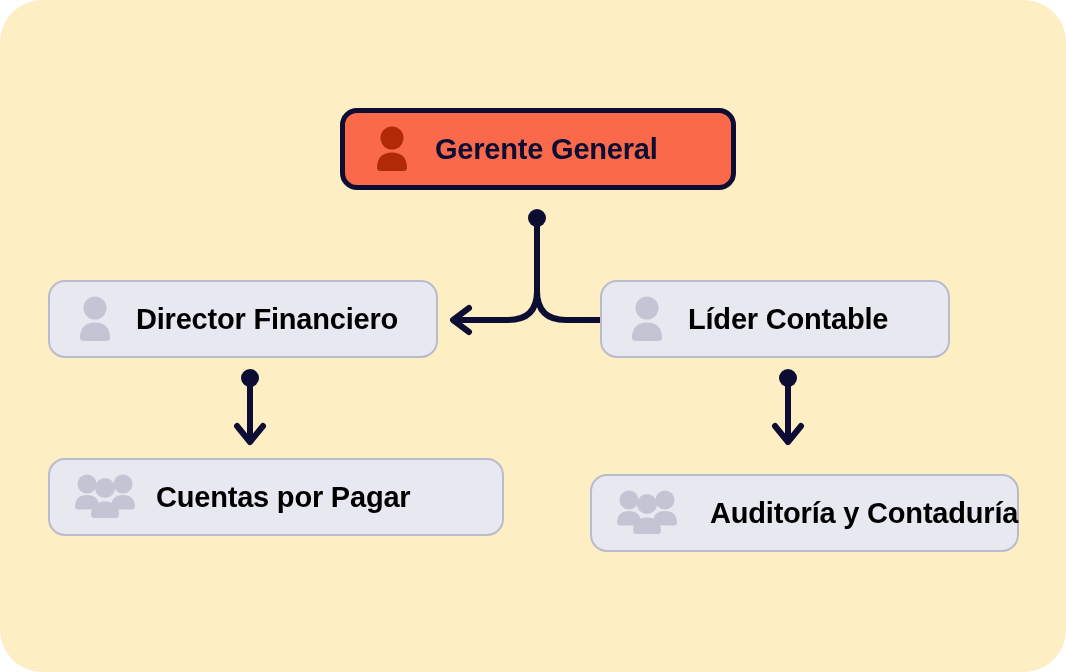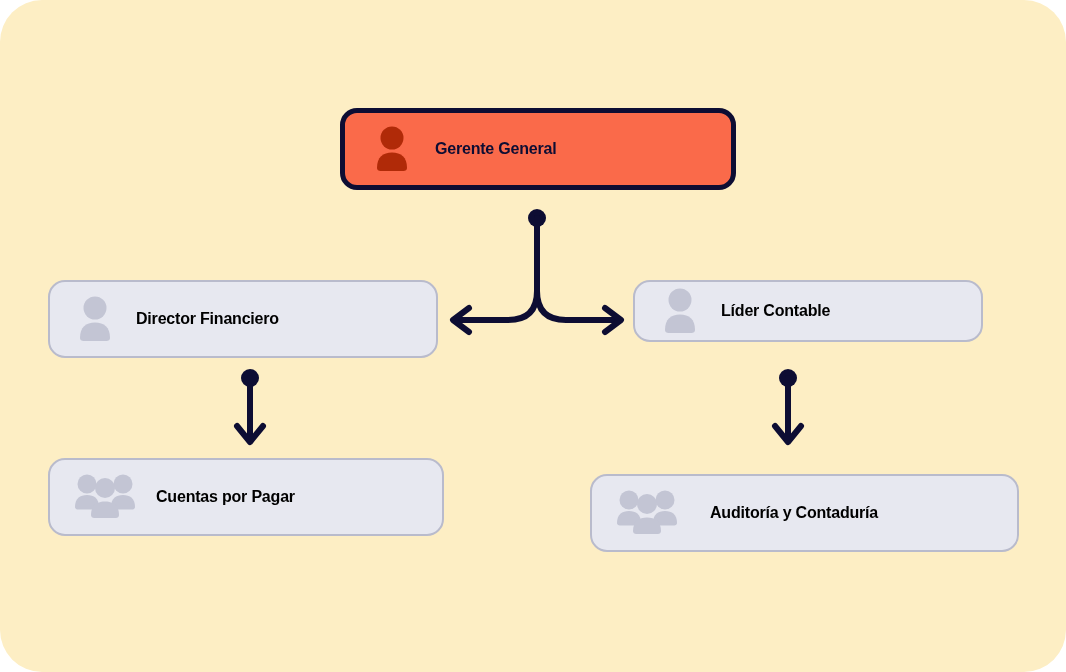--- a/index.html
+++ b/index.html
@@ -37,21 +37,21 @@
     gap: 22px;
   }
   .node-plain {
     background: #e7e8f0;
     border: 2px solid #b9bbcc;
     border-radius: 17px;
     padding-left: 24px;
     gap: 20px;
   }
   .node-label {
-    font-size: 16px;
+    font-size: 29px;
     font-weight: bold;
     letter-spacing: -0.2px;
     white-space: nowrap;
   }
   .label-root { color: #0d0d33; }
   .label-plain { color: #000000; }
 
   .icon { flex: 0 0 auto; display: block; }
 
   
@@ -94,29 +94,29 @@
   </div>
 
   <div class="node node-plain" style="left:48px; top:280px; width:390px; height:78px;">
     <svg class="icon" width="42" height="46" viewBox="0 0 42 46" xmlns="http://www.w3.org/2000/svg">
       <circle cx="21" cy="12" r="11.5" fill="#c3c5d4"></circle>
       <path d="M6 42 C6 31 12 26.5 21 26.5 C30 26.5 36 31 36 42 C36 44 34.5 45 32.5 45 L9.5 45 C7.5 45 6 44 6 42 Z" fill="#c3c5d4"></path>
     </svg>
     <span class="node-label label-plain">Director Financiero</span>
   </div>
 
-  <div class="node node-plain" style="left:633px; top:280px; width:350px; height:62px;">
+  <div class="node node-plain" style="left:600px; top:280px; width:350px; height:78px;">
     <svg class="icon" width="42" height="46" viewBox="0 0 42 46" xmlns="http://www.w3.org/2000/svg">
       <circle cx="21" cy="12" r="11.5" fill="#c3c5d4"></circle>
       <path d="M6 42 C6 31 12 26.5 21 26.5 C30 26.5 36 31 36 42 C36 44 34.5 45 32.5 45 L9.5 45 C7.5 45 6 44 6 42 Z" fill="#c3c5d4"></path>
     </svg>
     <span class="node-label label-plain">Líder Contable</span>
   </div>
 
-  <div class="node node-plain" style="left:48px; top:458px; width:396px; height:78px;">
+  <div class="node node-plain" style="left:48px; top:458px; width:456px; height:78px;">
     <svg class="icon" width="62" height="48" viewBox="0 0 62 48" xmlns="http://www.w3.org/2000/svg">
       <circle cx="13" cy="11" r="9.5" fill="#c3c5d4"></circle>
       <path d="M1 34 C1 25.5 6 22 13 22 C20 22 25 25.5 25 34 C25 35.6 23.8 36.5 22.2 36.5 L3.8 36.5 C2.2 36.5 1 35.6 1 34 Z" fill="#c3c5d4"></path>
       <circle cx="49" cy="11" r="9.5" fill="#c3c5d4"></circle>
       <path d="M37 34 C37 25.5 42 22 49 22 C56 22 61 25.5 61 34 C61 35.6 59.8 36.5 58.2 36.5 L39.8 36.5 C38.2 36.5 37 35.6 37 34 Z" fill="#c3c5d4"></path>
       <circle cx="31" cy="15" r="10" fill="#c3c5d4"></circle>
       <path d="M17 42 C17 32.5 23 28.5 31 28.5 C39 28.5 45 32.5 45 42 C45 44 43.6 45 41.8 45 L20.2 45 C18.4 45 17 44 17 42 Z" fill="#c3c5d4"></path>
     </svg>
     <span class="node-label label-plain">Cuentas por Pagar</span>
   </div>

